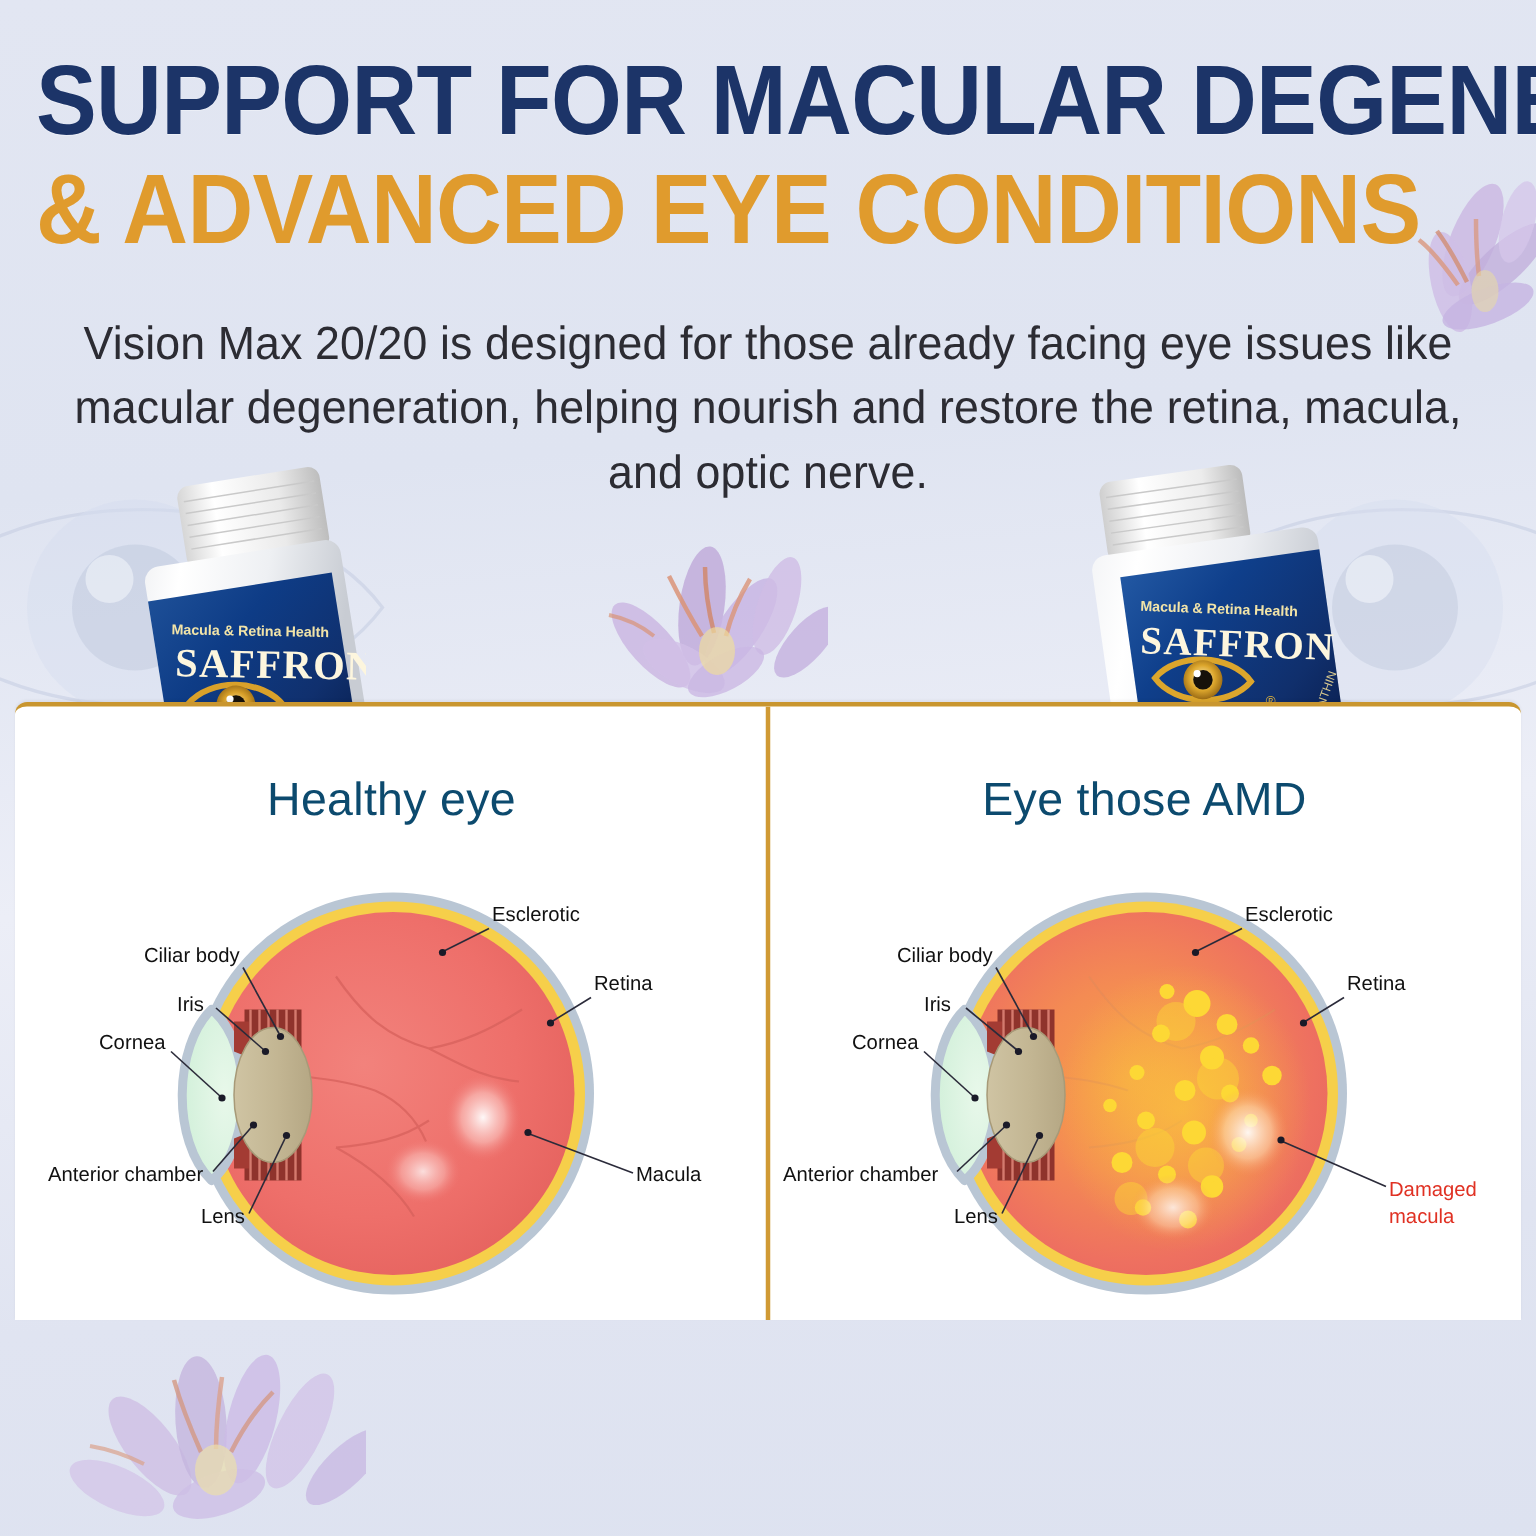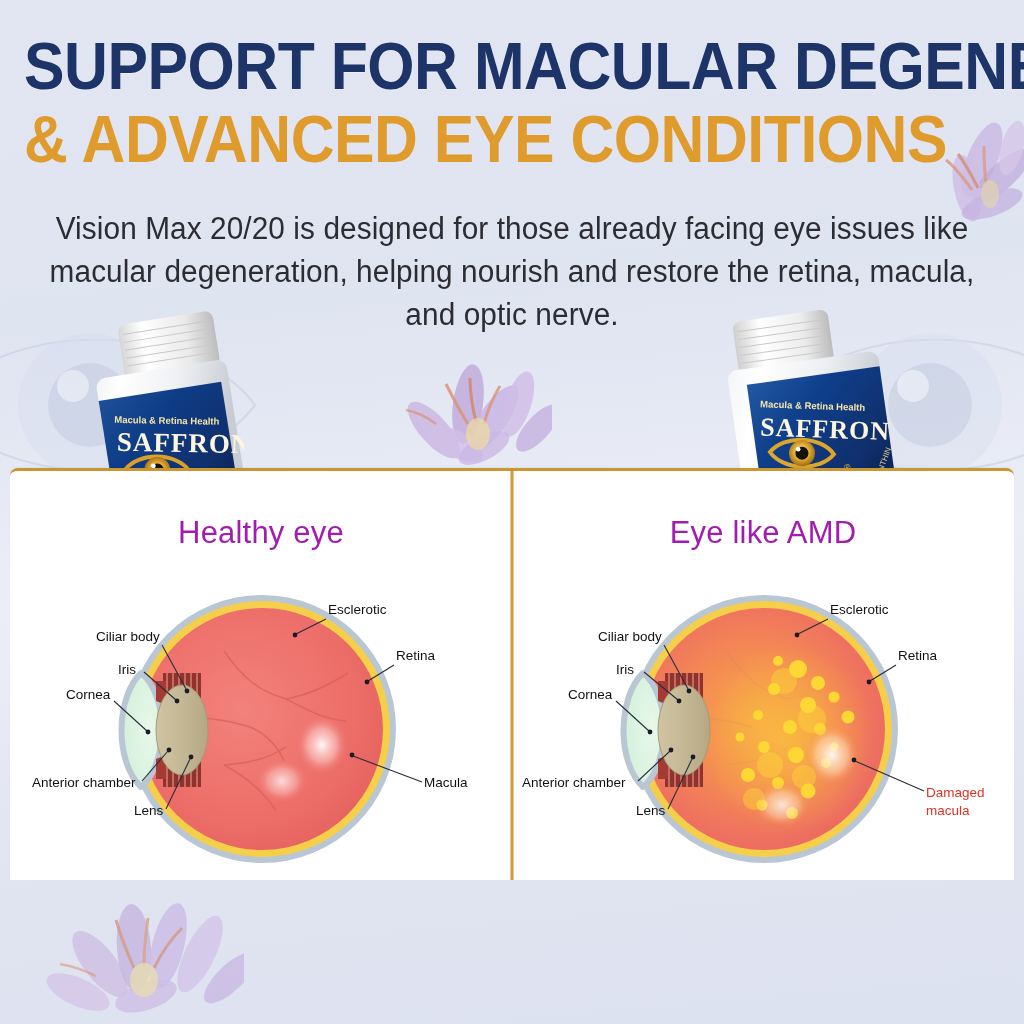--- a/index.html
+++ b/index.html
@@ -76,21 +76,21 @@
   }
   .panel{
     position:absolute; top:0; height:100%; width:50%;
   }
   .panel.left{ left:0; }
   .panel.right{ left:50%; }
   .panel-title{
     position:absolute; top:44px; left:0; width:100%;
     text-align:center;
     font-family:"Liberation Sans", sans-serif;
-    font-size:31px; font-weight:normal; color:#a21caf;
+    font-size:31px; font-weight:normal; color:#0c4a6e;
     letter-spacing:.2px;
   }
   .eye-diagram{
     position:absolute; top:98px; left:0; width:100%; height:320px;
   }
   .eye-diagram svg{ display:block; width:100%; height:100%; }
 
   .lbl{
     font-family:"Liberation Sans", sans-serif;
     font-size:13.5px; fill:#111; }
@@ -400,21 +400,21 @@
           <circle class="dot" cx="181" cy="188" r="2.4"></circle>
 
           <text class="lbl" x="414" y="218">Macula</text>
           <line class="leader" x1="412" y1="213" x2="343" y2="187"></line>
           <circle class="dot" cx="342" cy="186" r="2.4"></circle>
         </svg>
       </div>
     </div>
 
     <div class="panel right">
-      <div class="panel-title">Eye like AMD</div>
+      <div class="panel-title">Eye those AMD</div>
       <div class="eye-diagram">
         <svg viewBox="0 0 502 320" preserveAspectRatio="xMidYMid meet">
           <defs>
             <radialGradient id="vitA" cx="46%" cy="46%" r="70%">
               <stop offset="0%" stop-color="#f6a14a"></stop>
               <stop offset="38%" stop-color="#f48b53"></stop>
               <stop offset="72%" stop-color="#ee7060"></stop>
               <stop offset="100%" stop-color="#e4615d"></stop>
             </radialGradient>
             <radialGradient id="drusenGlow" cx="50%" cy="50%" r="50%">

